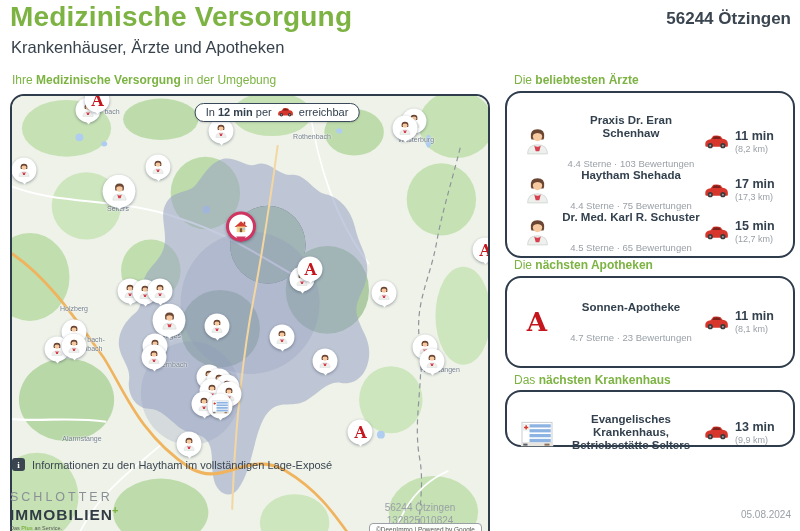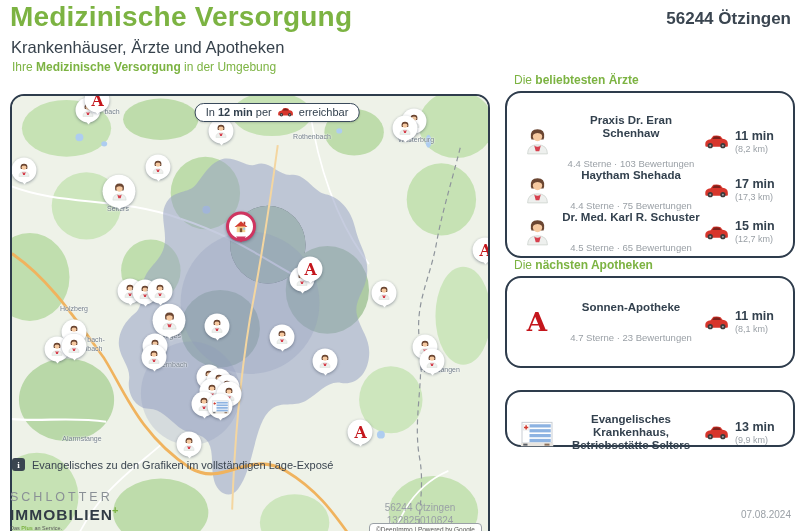--- a/index.html
+++ b/index.html
@@ -125,21 +125,21 @@
     </symbol>
   </defs>
 </svg>
 
 <div class="page">
 
   <div class="title">Medizinische Versorgung</div>
   <div class="subtitle">Krankenhäuser, Ärzte und Apotheken</div>
   <div class="location">56244 Ötzingen</div>
 
-  <div class="seclab" style="left:12px; top:60px;"><span>Ihre </span><b>Medizinische Versorgung</b><span> in der Umgebung</span></div>
+  <div class="seclab" style="left:12px; top:73px;"><span>Ihre </span><b>Medizinische Versorgung</b><span> in der Umgebung</span></div>
 
   <div class="map">
     <svg class="base" viewBox="0 0 480 352" preserveAspectRatio="none">
       <rect x="0" y="0" width="480" height="352" fill="#eef2e8"></rect>
       <g>
         <ellipse cx="55" cy="25" rx="45" ry="22" fill="#c6e2b4"></ellipse>
         <ellipse cx="150" cy="18" rx="38" ry="16" fill="#bedcab"></ellipse>
         <ellipse cx="262" cy="14" rx="40" ry="17" fill="#c6e2b4"></ellipse>
         <ellipse cx="345" cy="28" rx="30" ry="18" fill="#bedcab"></ellipse>
         <ellipse cx="448" cy="22" rx="38" ry="26" fill="#c6e2b4"></ellipse>
@@ -385,20 +385,21 @@
         </svg><span> erreichbar</span></div>
 
     <div class="attribution">
       <div>©DeepImmo | Powered by Google</div>
       <div>©MapBox | ©OpenStreetMaps</div>
     </div>
   </div>
 
   <div class="seclab" style="left:514px; top:73px;"><span>Die </span><b>beliebtesten Ärzte</b></div>
   <div class="seclab" style="left:514px; top:258px;"><span>Die </span><b>nächsten Apotheken</b></div>
+  <div class="seclab" style="left:514px; top:373px;"><span>Das </span><b>nächsten Krankenhaus</b></div>
 
   <div class="card doctors">
       <div class="lrow">
         <div class="lrow-ic">
           <svg class="ic-doctor">
             <use href="#sym-doctor"></use>
           </svg>
         </div>
         <div class="lrow-mid">
           <div class="lrow-name">Praxis Dr. Eran Schenhaw</div>
@@ -494,28 +495,28 @@
           <div>
             <div class="t-time">13 min</div>
             <div class="t-dist">(9,9 km)</div>
           </div>
         </div>
       </div>
     </div>
 
   <div class="info-note">
     <span class="info-ic">i</span>
-    <span>Evangelisches zu den Grafiken im vollständigen Lage-Exposé</span>
+    <span>Informationen zu den Haytham im vollständigen Lage-Exposé</span>
   </div>
 
   <div class="logo">
     <div class="logo-l1">SCHLOTTER</div>
     <div class="logo-l2"><span>IMMOBILIEN</span><span class="logo-plus">+</span></div>
     <div class="logo-tag"><span>Das </span><b>Plus</b><span> an Service.</span></div>
   </div>
 
   <div class="foot-center">
     <div>56244 Ötzingen</div>
     <div>132825010824</div>
   </div>
-  <div class="foot-date">07.08.2024</div>
+  <div class="foot-date">05.08.2024</div>
 
 </div>
 
 </body></html>

